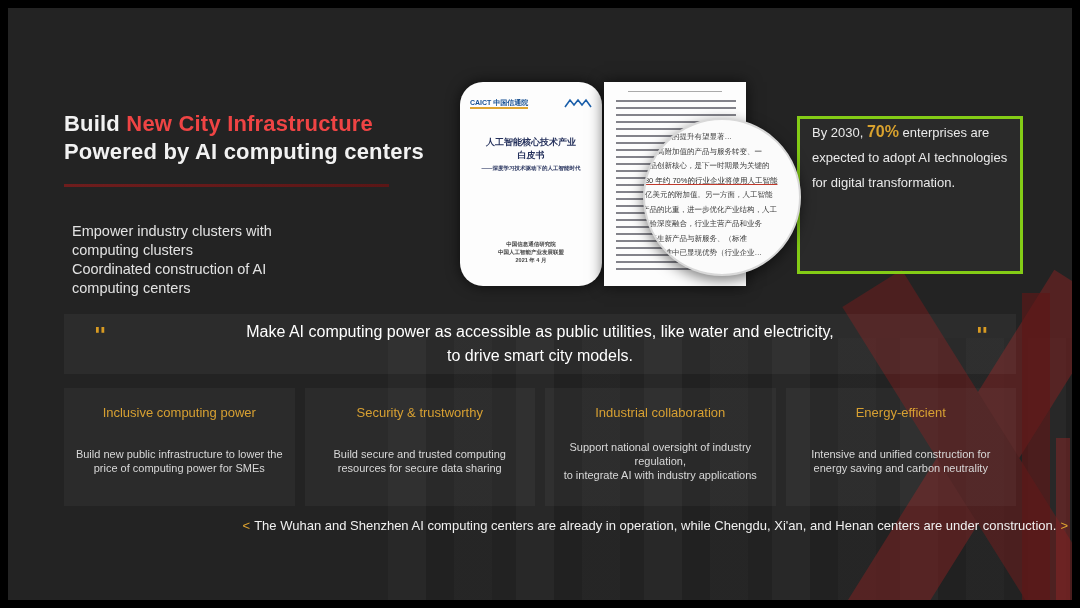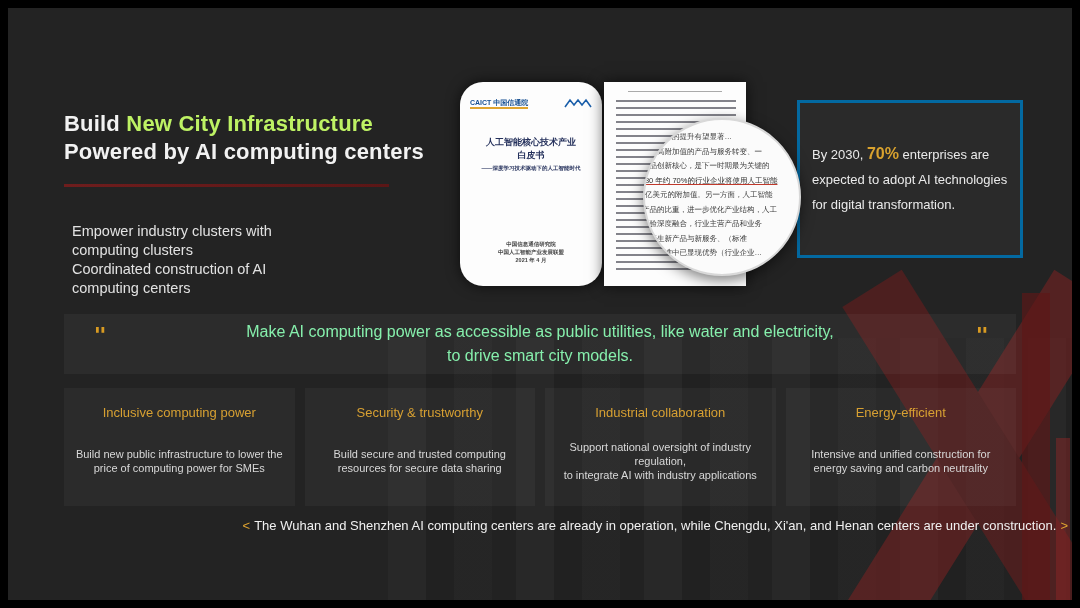--- a/index.html
+++ b/index.html
@@ -20,21 +20,21 @@
     pointer-events:none;
   }
   .bg-red-x{position:absolute;left:840px;top:280px;width:240px;height:330px;pointer-events:none;opacity:.55;}
   .bg-red-x .bar{position:absolute;left:95px;top:-30px;width:70px;height:400px;background:#7c2222;}
   .bg-red-x .bar.a{transform:rotate(32deg);}
   .bg-red-x .bar.b{transform:rotate(-32deg);background:#6e1d1d;}
   .bg-red-strip{position:absolute;left:1014px;top:285px;width:28px;height:307px;background:#5d1717;opacity:.65;pointer-events:none;}
   .bg-red-strip2{position:absolute;left:1048px;top:430px;width:14px;height:162px;background:#8a2525;opacity:.5;pointer-events:none;}
   
   .title{position:absolute;left:56px;top:102px;font-size:22px;font-weight:bold;color:#f2f2f2;line-height:28px;letter-spacing:.2px;}
-  .title .hl{color:#bef264;margin-top:39px;}
+  .title .hl{color:#ef4444;margin-top:39px;}
   .title-underline{position:absolute;left:56px;top:176px;width:325px;height:3px;
     background:linear-gradient(90deg,#6e1d1d,#5a1616);}
   .intro{position:absolute;left:64px;top:214px;width:245px;font-size:14.5px;color:#e2e2e2;line-height:19px;}
   
   .page{position:absolute;top:74px;width:142px;height:204px;background:#fdfdfd;box-shadow:0 0 14px rgba(0,0,0,.65);}
   .page-cover{left:452px;border-radius:23px;}
   .page-text{left:596px;}
   .cover-logos{display:flex;justify-content:space-between;align-items:center;margin:16px 10px 0 10px;}
   .caict{font-size:7px;font-weight:bold;color:#1b5faa;white-space:nowrap;}
   .caict b{color:#164f92;border-bottom:2px solid #e0a42f;padding-bottom:1px;}
@@ -46,33 +46,33 @@
       rgba(90,90,100,.75) 0 1.6px, transparent 1.6px 7px);}
   .page-text .header-rule{position:absolute;left:24px;right:24px;top:9px;height:1px;background:#aaa;}
   
   .magnifier{position:absolute;left:635px;top:110px;width:154px;height:154px;border-radius:50%;
     background:#fbfbfb;border:2px solid #d8d8d8;overflow:hidden;
     box-shadow:0 4px 14px rgba(0,0,0,.5);z-index:3;}
   .magnifier .mtext{position:absolute;left:-18px;top:10px;width:200px;}
   .magnifier .mline{font-size:7.5px;color:#3a3a3a;line-height:14.5px;white-space:nowrap;}
   .magnifier .mline.red-underline{text-decoration:underline;text-decoration-color:#c0392b;color:#30302f;}
   
-  .callout{position:absolute;left:789px;top:92px;width:220px;height:152px;
-    border:3px solid #0369a1;background:rgba(255,255,255,0.035);z-index:2;
-    display:flex;align-items:center;}
+  .callout{position:absolute;left:789px;top:108px;width:220px;height:152px;
+    border:3px solid #84cc16;background:rgba(255,255,255,0.035);z-index:2;
+    display:flex;align-items:flex-start;}
   .callout-inner{padding:0 12px;font-size:13px;color:#eaeaea;line-height:25px;}
   .callout-inner .hl{color:#D9A22E;font-size:16px;font-weight:bold;}
   
   .quote-bar{position:absolute;left:56px;top:306px;width:952px;height:60px;
     background:rgba(255,255,255,0.045);display:flex;align-items:center;z-index:1;}
   .qmark{color:#D99B22;font-weight:bold;font-size:22px;line-height:20px;width:70px;text-align:center;
     font-family:"DejaVu Sans Mono",monospace;letter-spacing:-2px;}
   .qmark.right{align-self:flex-start;margin-top:12px;}
   .qmark.left{align-self:flex-start;margin-top:12px;}
-  .quote-text{flex:1;text-align:center;font-size:16px;color:#86efac;line-height:24px;white-space:pre-line;}
+  .quote-text{flex:1;text-align:center;font-size:16px;color:#ffffff;line-height:24px;white-space:pre-line;}
   
   .cards{position:absolute;left:56px;top:380px;width:952px;height:118px;display:flex;gap:10px;z-index:1;}
   .card{flex:1;background:rgba(255,255,255,0.04);display:flex;flex-direction:column;}
   .card-title{margin-top:17px;text-align:center;font-size:13px;color:#D7A032;}
   .card-desc{flex:1;display:flex;align-items:center;justify-content:center;
     padding:6px 10px 10px 10px;text-align:center;font-size:11px;color:#d8d8d8;line-height:14px;white-space:pre-line;}
   
   .footer{position:absolute;left:0;top:510px;width:100%;text-align:right;
     font-size:13px;font-weight:normal;color:#f0f0f0;z-index:1;}
   .footer .mark{color:#E0A42F;padding:0 4px;}

